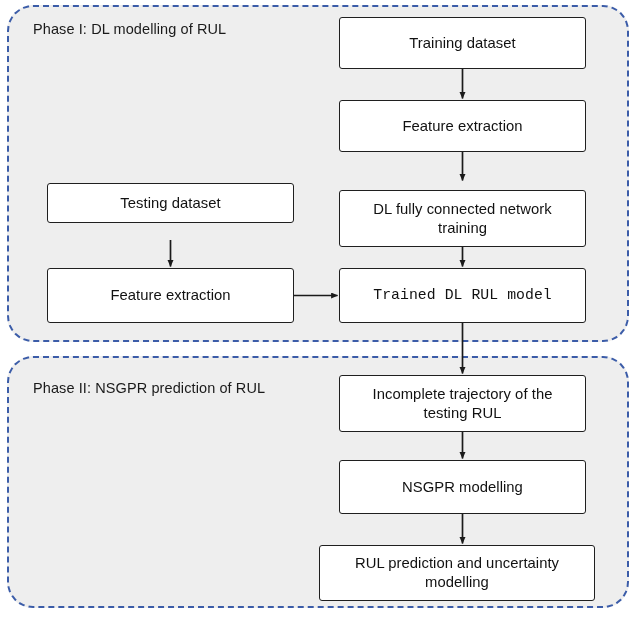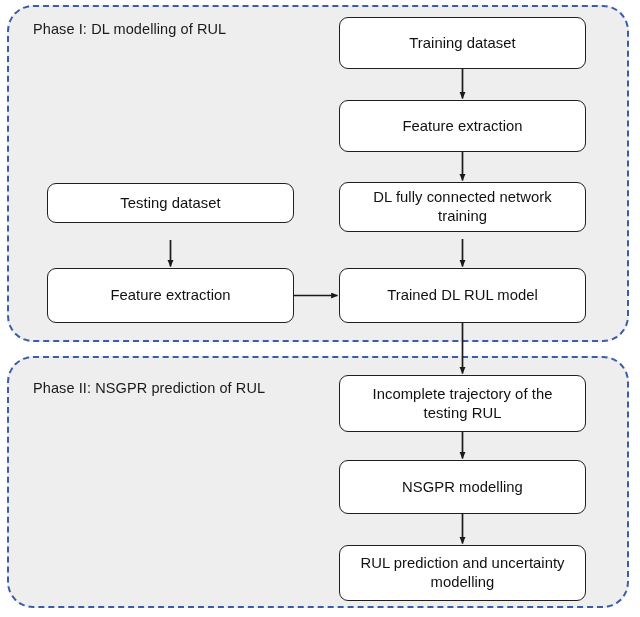--- a/index.html
+++ b/index.html
@@ -54,40 +54,40 @@
   }
   #phase1-label { left: 33px; top: 21px; }
   #phase2-label { left: 33px; top: 380px; text-align: right; }
 
   
   .node {
     position: absolute;
     box-sizing: border-box;
     background: #ffffff;
     border: 1.6px solid #1f1f1f;
-    border-radius: 9px;
+    border-radius: 3px;
     display: flex;
     align-items: center;
     justify-content: center;
     text-align: center;
     font-size: 14.8px;
     color: #111111;
     line-height: 1.28;
     padding: 2px 12px;
     letter-spacing: 0.05px;
   }
 
   
   #node-training-dataset   { left: 339px; top: 17px;  width: 247px; height: 52px; }
   #node-feature-extraction-train { left: 339px; top: 100px; width: 247px; height: 52px; }
-  #node-dl-training        { left: 339px; top: 182px; width: 247px; height: 50px; }
-  #node-trained-model      { left: 339px; top: 268px; width: 247px; height: 55px; }
+  #node-dl-training        { left: 339px; top: 190px; width: 247px; height: 57px; }
+  #node-trained-model      { left: 339px; top: 268px; width: 247px; height: 55px; font-family: Liberation Mono, monospace; }
   #node-incomplete-traj    { left: 339px; top: 375px; width: 247px; height: 57px; }
   #node-nsgpr-modelling    { left: 339px; top: 460px; width: 247px; height: 54px; }
-  #node-rul-prediction     { left: 339px; top: 545px; width: 247px; height: 56px; }
+  #node-rul-prediction     { left: 319px; top: 545px; width: 276px; height: 56px; }
 
   
   #node-testing-dataset    { left: 47px;  top: 183px; width: 247px; height: 40px; }
   #node-feature-extraction-test { left: 47px;  top: 268px; width: 247px; height: 55px; }
 
   
   #connectors {
     position: absolute;
     left: 0; top: 0;
     width: 640px; height: 617px;

